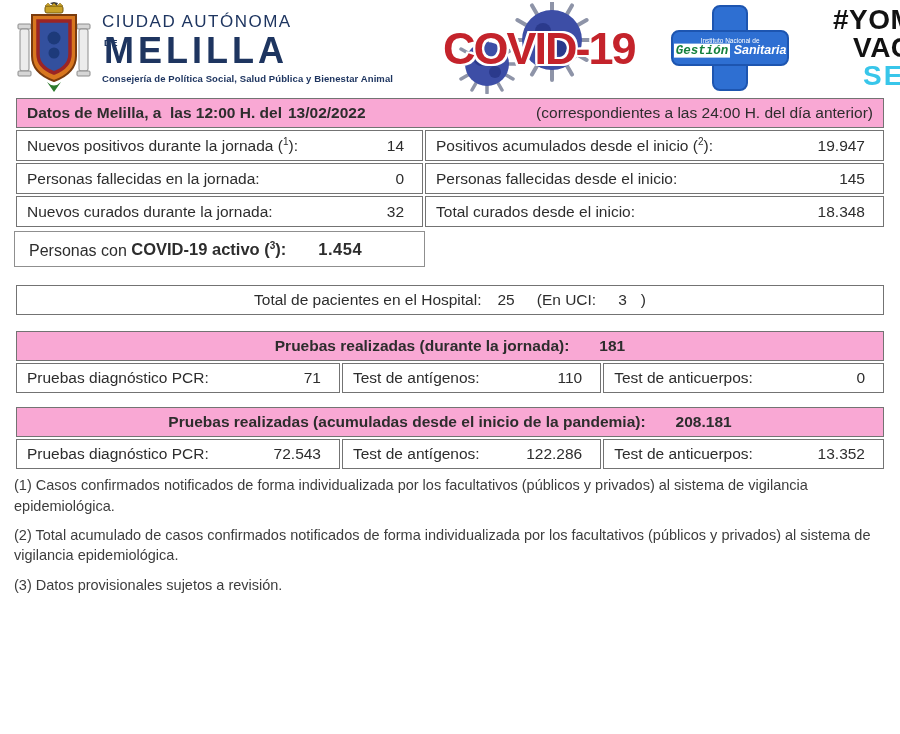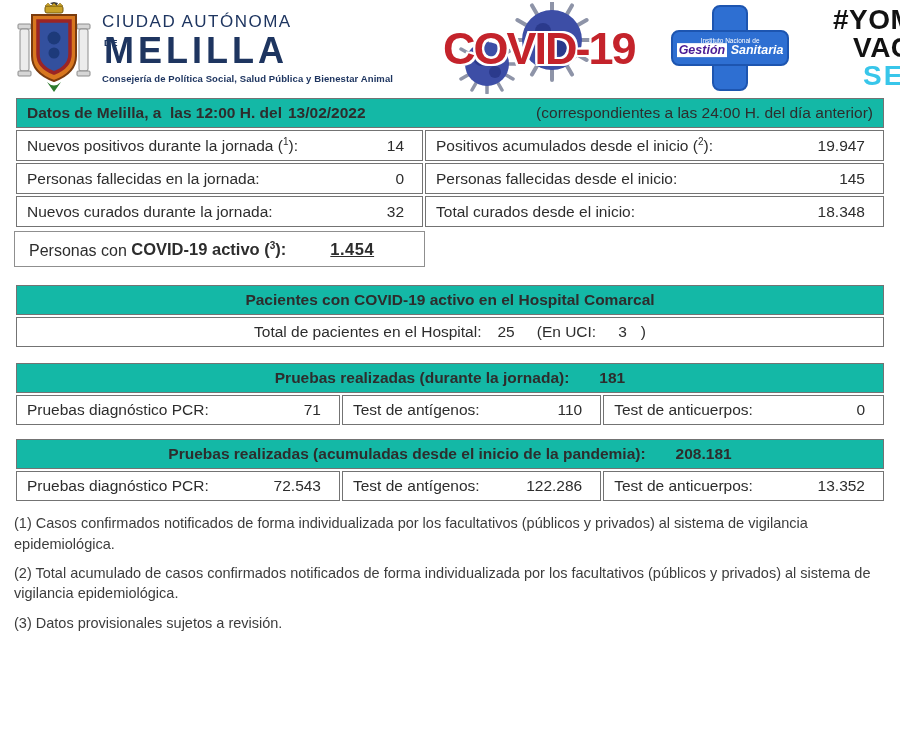--- a/index.html
+++ b/index.html
@@ -36,66 +36,66 @@
 
   .cross-logo { position: relative; width: 118px; height: 86px; margin-left: 48px; flex: 0 0 auto; }
   .cross-v { position: absolute; left: 50%; transform: translateX(-50%); top: 0; bottom: 0;
              width: 36px; background: #2e6fd2; border: 2px solid #1d55b0; border-radius: 8px; }
   .cross-h { position: absolute; top: 50%; transform: translateY(-50%); left: 0; right: 0;
              height: 36px; background: #2e6fd2; border: 2px solid #1d55b0; border-radius: 8px; }
   .cross-text { position: absolute; top: 50%; transform: translateY(-52%); width: 100%;
                 text-align: center; z-index: 2; line-height: 1.1; }
   .cross-l1 { font-size: 6.5px; color: #ffffff; }
   .cross-l2 { font-size: 12.5px; font-weight: bold; font-style: italic; white-space: nowrap; }
-  .g1 { background: #ffffff; color: #4c1d95; padding: 0 2px; }
+  .g1 { background: #ffffff; color: #15803d; padding: 0 2px; font-family: Liberation Mono, monospace; }
   .g2 { color: #ffffff; margin-top: 46px; }
 
   .yome { margin-left: 44px; font-weight: 800; line-height: 1.0; flex: 0 0 auto; }
   .y1 { font-size: 28px; color: #121212; letter-spacing: .5px; }
   .y2 { font-size: 28px; color: #121212; margin-left: 20px; letter-spacing: .5px; }
   .y3 { font-size: 28px; color: #38c6ea; margin-left: 30px; letter-spacing: 2px; }
 
   
   .title { text-align: center; font-size: 23px; font-weight: bold; color: #141414; margin: 8px 0 10px; }
 
   
   table.rpt { width: 100%; border-collapse: separate; border-spacing: 2px; table-layout: fixed; }
   table.rpt td { border: 1px solid #737373; padding: 5px 10px; font-size: 15.5px;
                  color: #2d2d2d; height: 26px; vertical-align: middle; }
-  td.hdr { background: #14b8a6; font-weight: bold; color: #161616; font-size: 16px; margin-left: 40px; }
+  td.hdr { background: #f9a8d4; font-weight: bold; color: #161616; font-size: 16px; margin-left: 40px; }
   .hdr-flex { display: flex; justify-content: space-between; align-items: baseline; }
   .hdr-bold { white-space: pre-wrap; }
   .hdr-date { margin-left: 6px; }
   .hdr-note { font-weight: normal; font-size: 15.5px; color: #2d2d2d; }
   .kv { display: flex; justify-content: space-between; align-items: baseline; }
   .kv .val { padding-right: 8px; }
   sup { font-size: 10px; }
 
   .active-box {
     width: 411px; height: 36px; margin-top: 2px;
     border: 1px solid #8f8f8f;
     display: flex; align-items: center;
     padding: 12px 14px; font-size: 16px;
   }
   .active-box b { font-size: 16.5px; }
-  .active-val { margin-left: 44px; letter-spacing: .5px; text-decoration: underline; }
+  .active-val { margin-left: 32px; letter-spacing: .5px; }
 
   .mt16 { margin-top: 16px; }
   .mt12 { margin-top: 12px; }
   .mt10 { margin-top: 10px; }
 
   .center-cell { text-align: center; }
   .hosp-val { margin: 0 22px 0 16px; }
   .uci-val { margin: 0 14px 0 22px; }
 
   .hdr-center { text-align: center; }
   .hdr-total { margin-left: 30px; }
 
   
-  .footnotes { margin-top: 10px; }
+  .footnotes { margin-top: 4px; }
   .footnotes p { font-size: 14.5px; color: #3d3d3d; line-height: 1.4; margin-bottom: 9px; }
 </style>
 </head>
 <body>
 
 <div class="page">
 
   <header class="logos">
 
     <div class="crest-wrap">
@@ -218,23 +218,20 @@
   </tbody>
     </table>
 
   <div class="active-box">
     <span><span>Personas con </span><b><span>COVID-19 activo (</span><sup>3</sup><span>):</span></b></span>
     <b class="active-val">1.454</b>
   </div>
 
   <table class="rpt mt16">
     <tbody>
-        <tr>
-      <td class="hdr center-cell">Pacientes con COVID-19 activo en el Hospital Comarcal</td>
-    </tr>
     <tr>
       <td class="center-cell">
         <span>Total de pacientes en el Hospital:</span><span class="hosp-val">25</span><span>(En UCI:</span><span class="uci-val">3</span><span>)</span>
       </td>
     </tr>
   </tbody>
     </table>
 
   <table class="rpt mt12">
     <colgroup>

